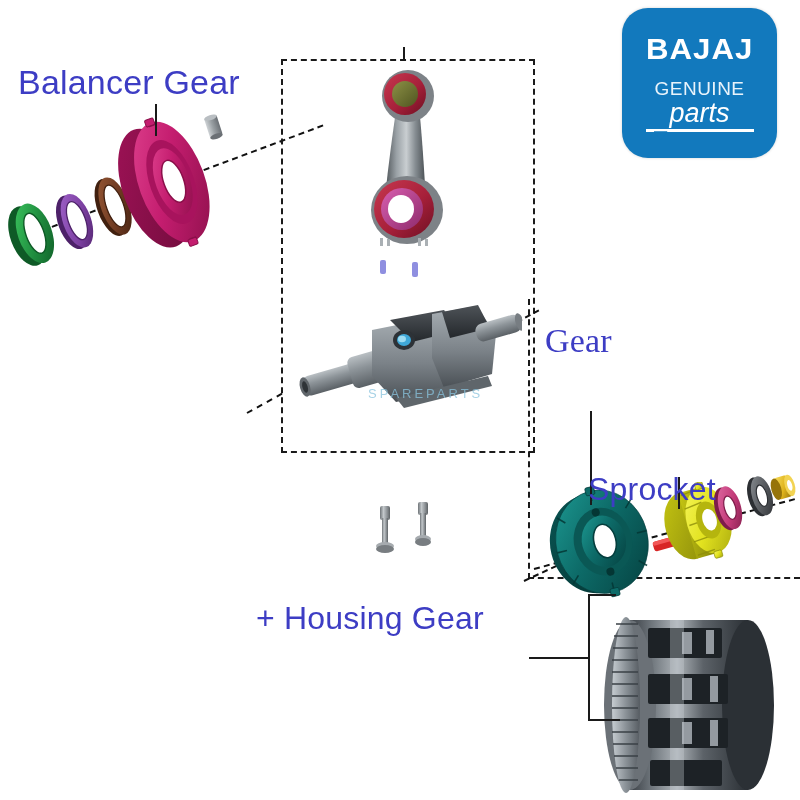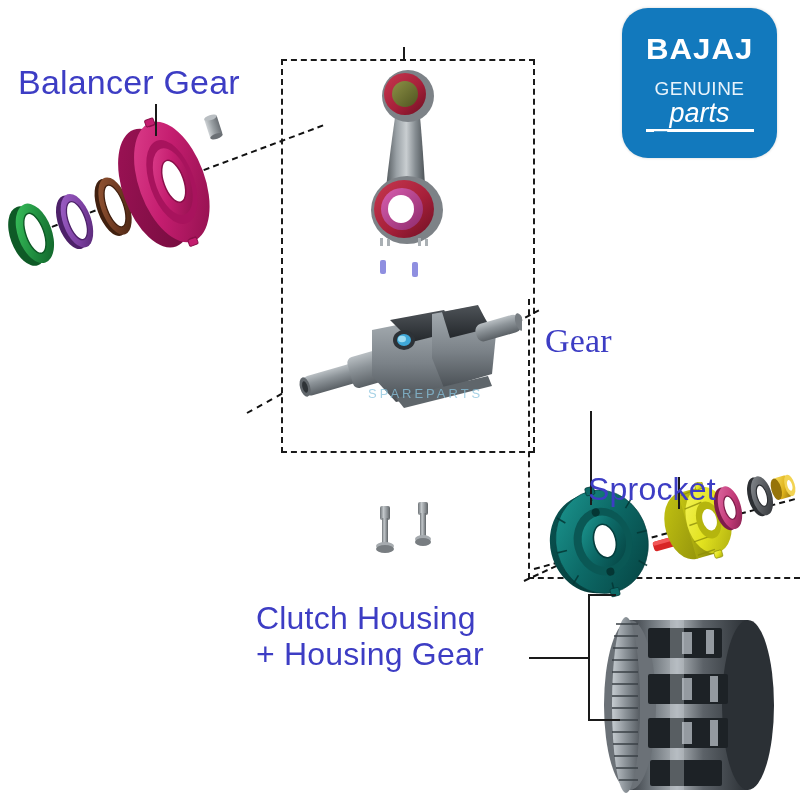--- a/index.html
+++ b/index.html
@@ -583,17 +583,16 @@
 
   <div class="label lbl-balancer">Balancer Gear</div>
 
   <div class="label lbl-primary">
     <span class="l2">Gear</span>
   </div>
 
   <div class="label lbl-sprocket">Sprocket</div>
 
   <div class="label lbl-clutch">
-    <span>Clutch Housing</span>
     <span class="l2">+ Housing Gear</span>
   </div>
 
 </div>
 
 </body></html>

